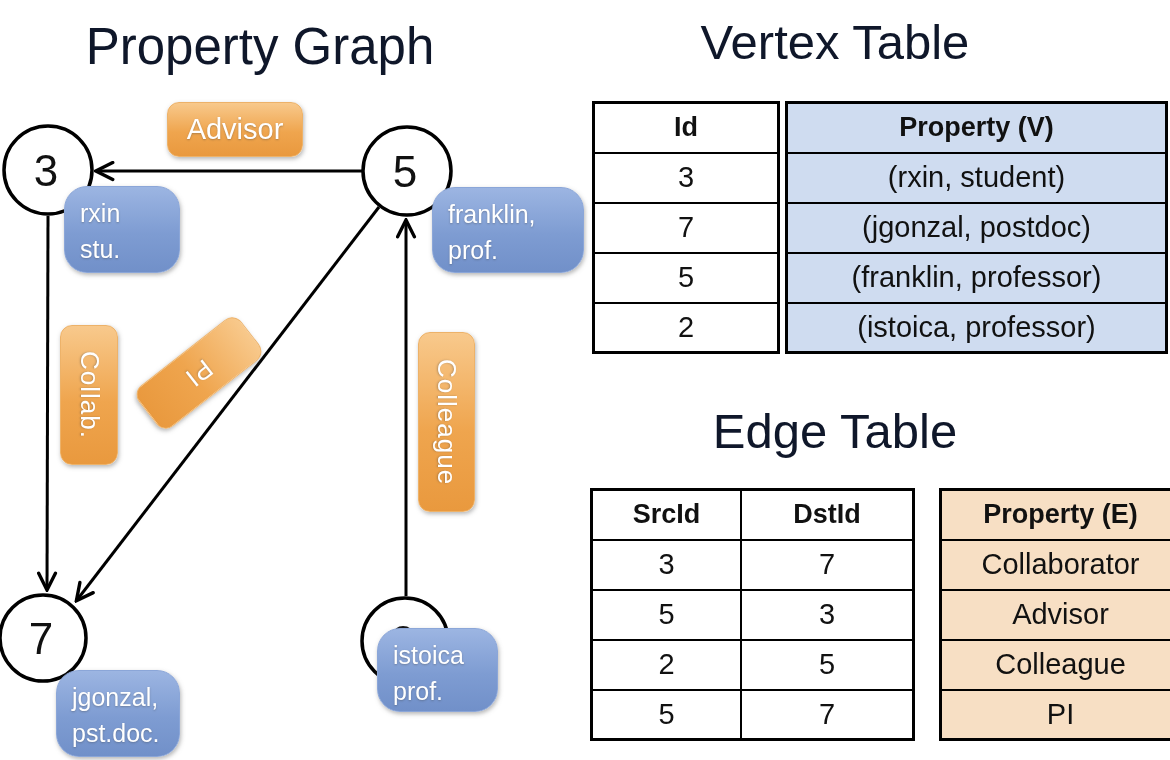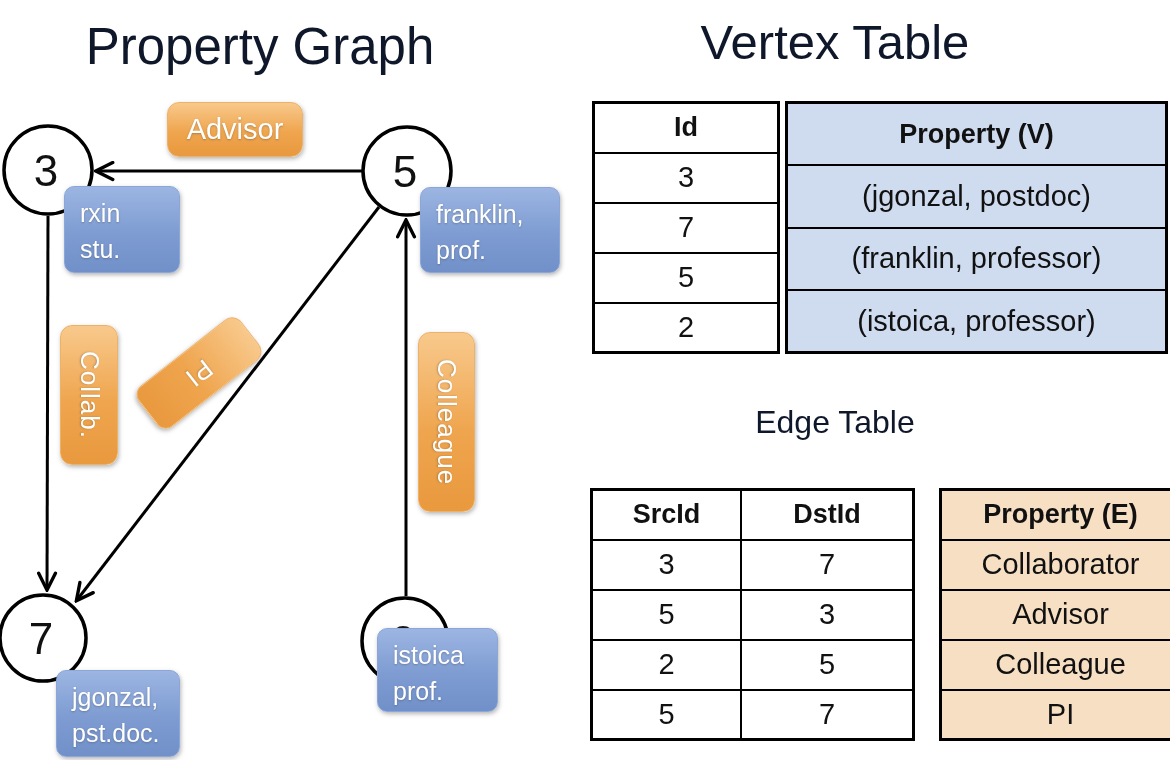--- a/index.html
+++ b/index.html
@@ -3,40 +3,40 @@
 <meta charset="utf-8">
 <style>
   html,body{margin:0;padding:0;background:#fff;width:1170px;height:760px;overflow:hidden;}
   *{box-sizing:border-box;}
   body{position:relative;font-family:"Liberation Sans",sans-serif;color:#111;}
 
   .title{position:absolute;text-align:center;font-weight:400;color:#0f172a;
          font-family:"Liberation Sans",sans-serif;letter-spacing:0px;line-height:1.05;}
   .graph-title{left:0;top:20px;width:520px;font-size:51px;}
   .vertex-title{left:592px;top:17px;width:486px;font-size:49px;}
-  .edge-title{left:592px;top:406px;width:486px;font-size:32px;}
+  .edge-title{left:592px;top:406px;width:486px;font-size:49px;}
 
   .graph-svg{position:absolute;left:0;top:0;z-index:1;}
   .gline{stroke:#000;stroke-width:3;fill:none;}
   .gcircle{fill:#fff;stroke:#000;stroke-width:3.5;}
   .node-num{font-family:"Liberation Sans",sans-serif;font-size:44px;fill:#111;
             text-anchor:middle;font-weight:400;}
 
   .gbox{position:absolute;z-index:3;color:#fff;
         text-shadow:0 1px 2px rgba(60,60,60,0.35);
         box-shadow:1px 2px 4px rgba(110,110,110,0.5);}
   .orange{background:linear-gradient(180deg,#f8c98c 0%,#efa54e 55%,#e9993e 100%);
           border:1px solid #edb269;border-radius:12px;}
   .blue{background:linear-gradient(180deg,#9cb5e2 0%,#7e9cd2 55%,#7190c9 100%);
-        border:1px solid #8ba6d8;border-radius:10px;}
+        border:1px solid #8ba6d8;border-radius:23px;}
   .center{display:flex;align-items:center;justify-content:center;}
 
   .advisor-box{left:167px;top:102px;width:136px;height:55px;font-size:29px;}
   .rxin-box{left:64px;top:186px;width:116px;height:87px;}
-  .franklin-box{left:420px;top:187px;width:140px;height:86px;}
+  .franklin-box{left:432px;top:187px;width:152px;height:86px;}
   .jgonzal-box{left:56px;top:670px;width:124px;height:87px;}
   .istoica-box{left:377px;top:628px;width:121px;height:84px;}
   .twoline{font-size:25px;line-height:1.45;padding:8px 0 0 15px;}
   .twoline span{display:block;}
 
   .collab-box{left:60px;top:325px;width:58px;height:140px;}
   .colleague-box{left:418px;top:332px;width:57px;height:180px;}
   .pi-box{left:173px;top:308px;width:52px;height:130px;transform:rotate(52deg);}
   .vlabel span{writing-mode:vertical-rl;text-orientation:mixed;font-size:26px;letter-spacing:1px;}
 
@@ -141,20 +141,23 @@
       <td>2</td>
         </tr>
   </tbody>
     </table>
   <table class="vprop-table">
     <tbody>
         <tr>
       <th class="bluecell">Property (V)</th>
         </tr>
     <tr>
+      <td class="bluecell">(rxin, student)</td>
+        </tr>
+    <tr>
       <td class="bluecell">(jgonzal, postdoc)</td>
         </tr>
     <tr>
       <td class="bluecell">(franklin, professor)</td>
         </tr>
     <tr>
       <td class="bluecell">(istoica, professor)</td>
         </tr>
   </tbody>
     </table>

